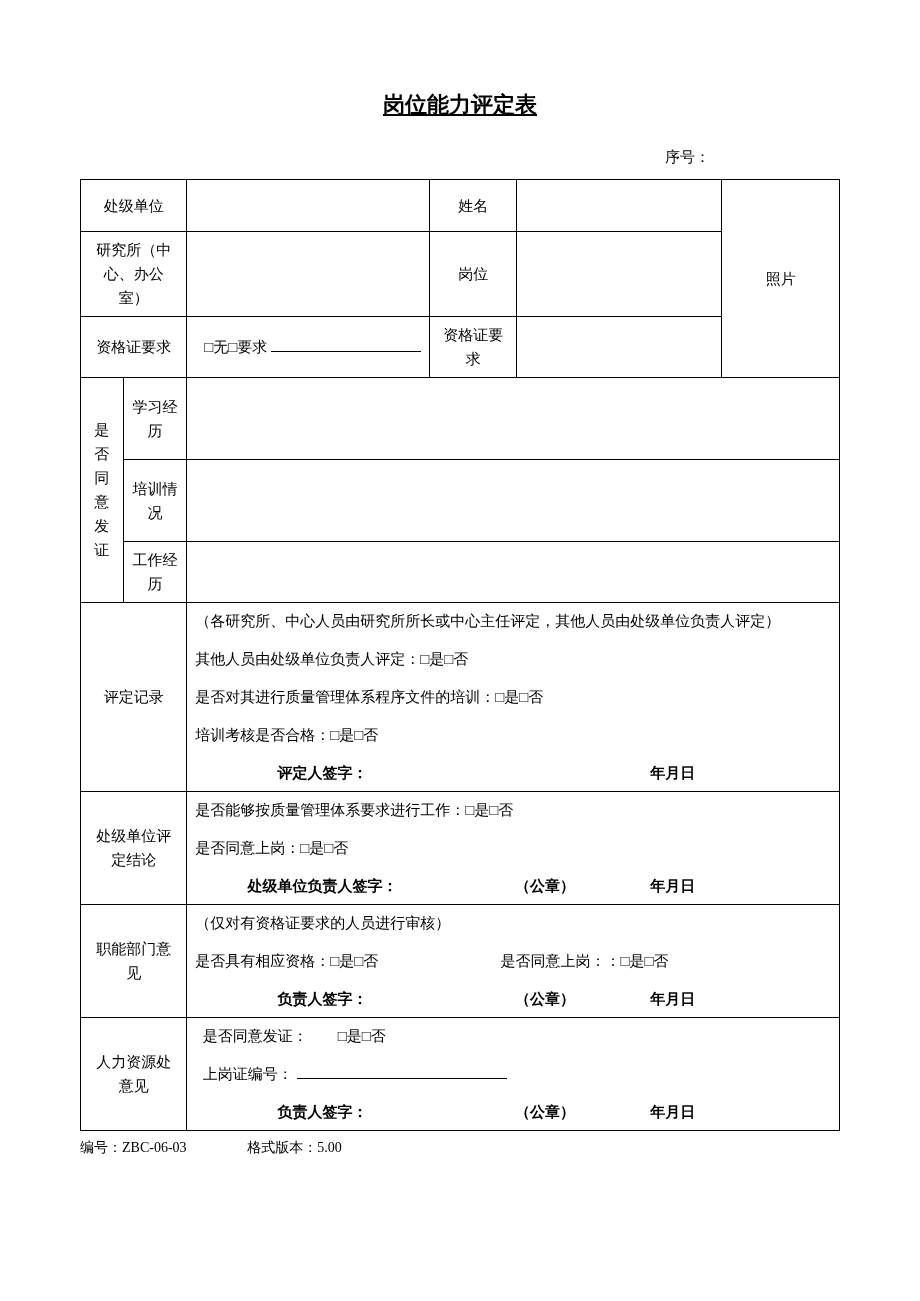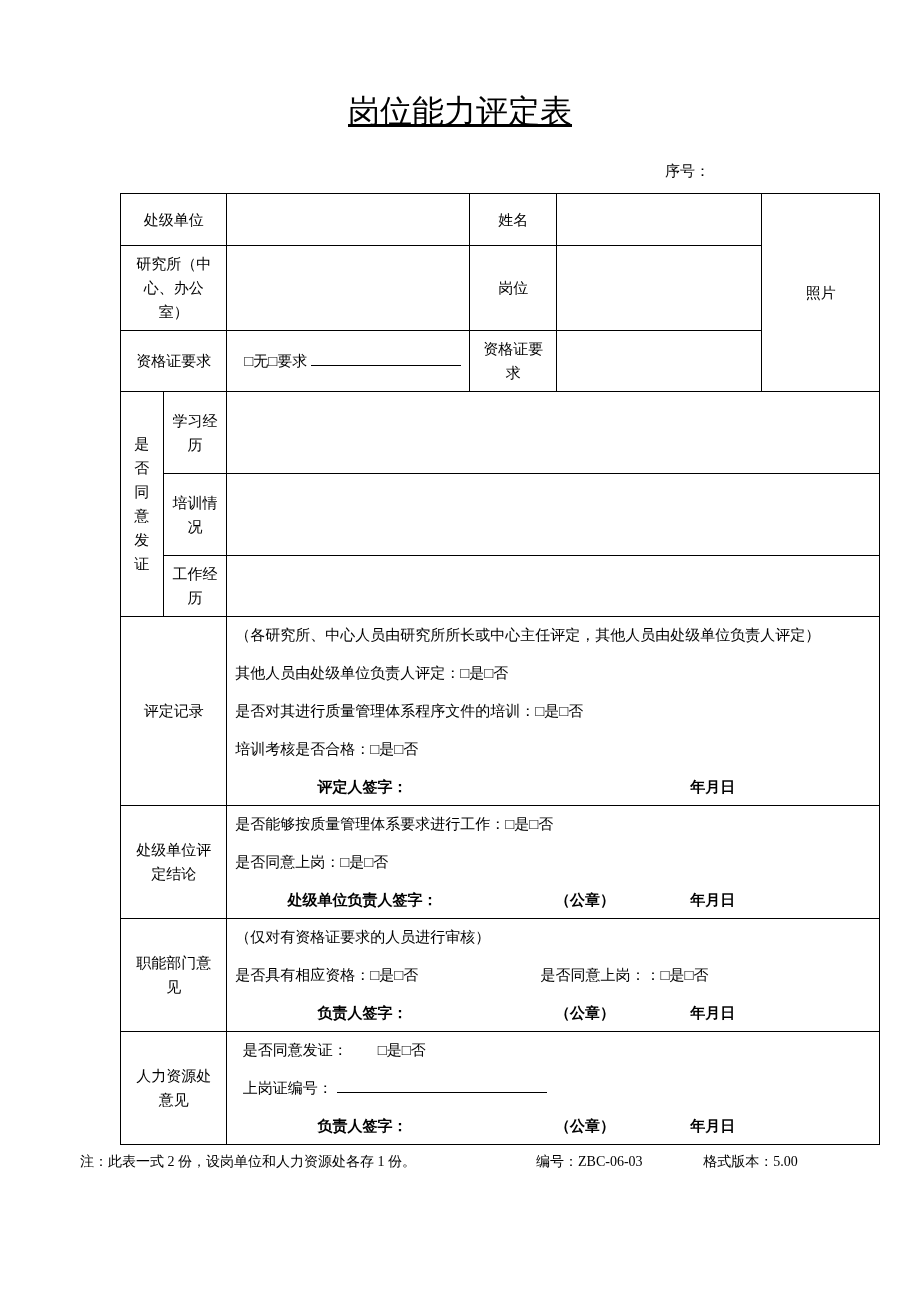--- a/index.html
+++ b/index.html
@@ -6,36 +6,35 @@
     body {
       font-family: "SimSun", "宋体", serif;
       background: #fff;
       width: 920px;
       padding: 90px 80px 60px;
       color: #000;
       font-size: 15px;
     }
     .title {
       text-align: center;
-      font-size: 32px;
-      font-weight: normal;
+      font-size: 22px;
+      font-weight: bold;
       text-decoration: underline;
       margin-bottom: 28px;
     }
     .seq-row {
       text-align: right;
       padding-right: 130px;
       margin-bottom: 12px;
       font-size: 15px;
     }
     table.form {
       border-collapse: collapse;
       width: 100%;
       table-layout: fixed;
-      margin-left: 40px;
     }
     table.form td {
       border: 1px solid #000;
       padding: 6px 8px;
       vertical-align: middle;
       line-height: 1.6;
     }
     .center { text-align: center; }
     .left { text-align: right; }
     .tall { height: 82px; }
@@ -194,16 +193,15 @@
         <span class="c2">（公章）</span>
         <span class="c3">年月日</span>
       </div>
     </td>
   </tr>
 
 </tbody>
   </table>
 
 <div class="footer">
-  <div class="f1">注：此表一式 2 份，设岗单位和人力资源处各存 1 份。</div>
   <div class="f2">编号：ZBC-06-03</div>
   <div class="f3">格式版本：5.00</div>
 </div>
 
 </body></html>

